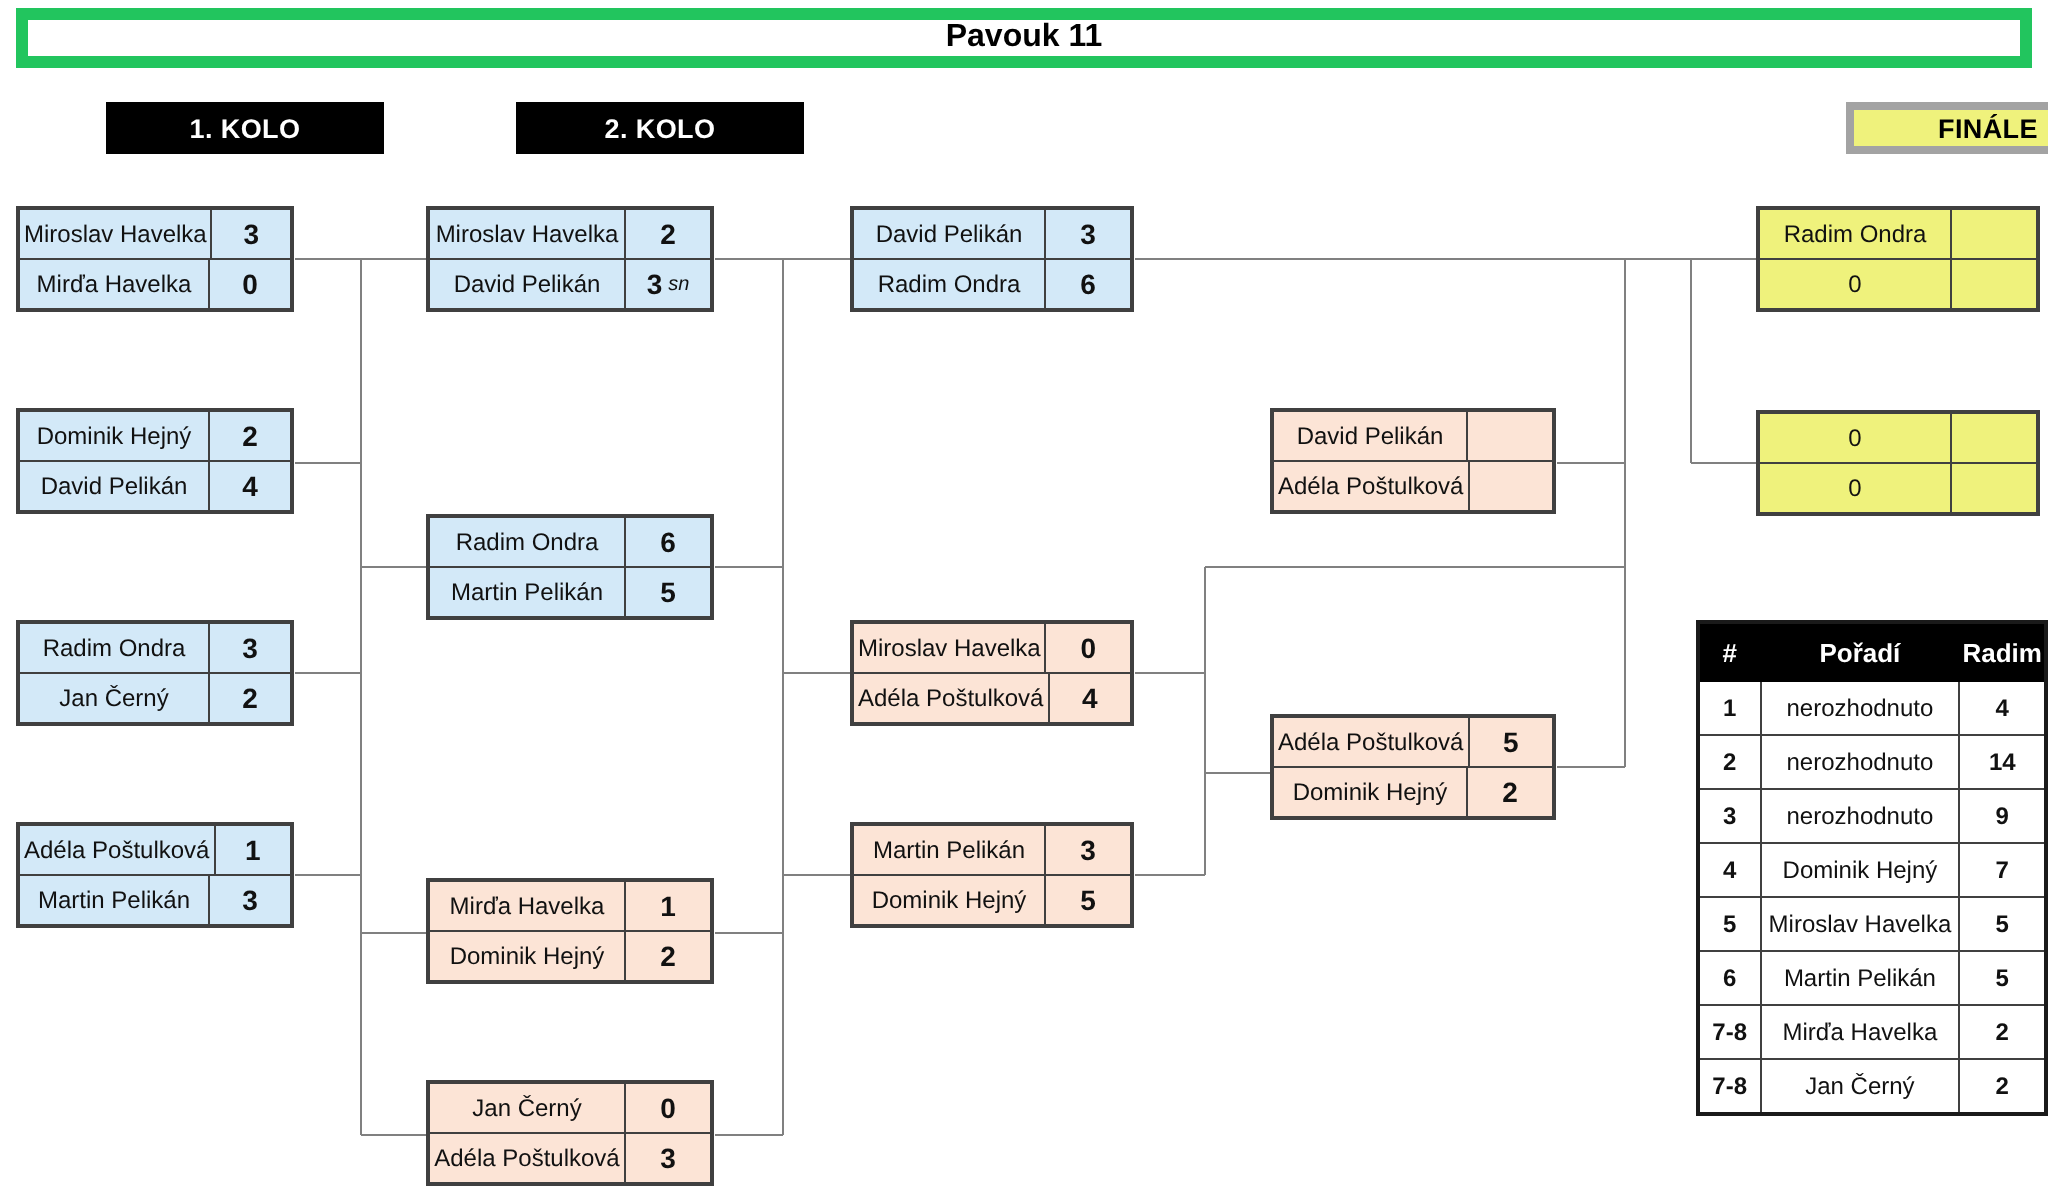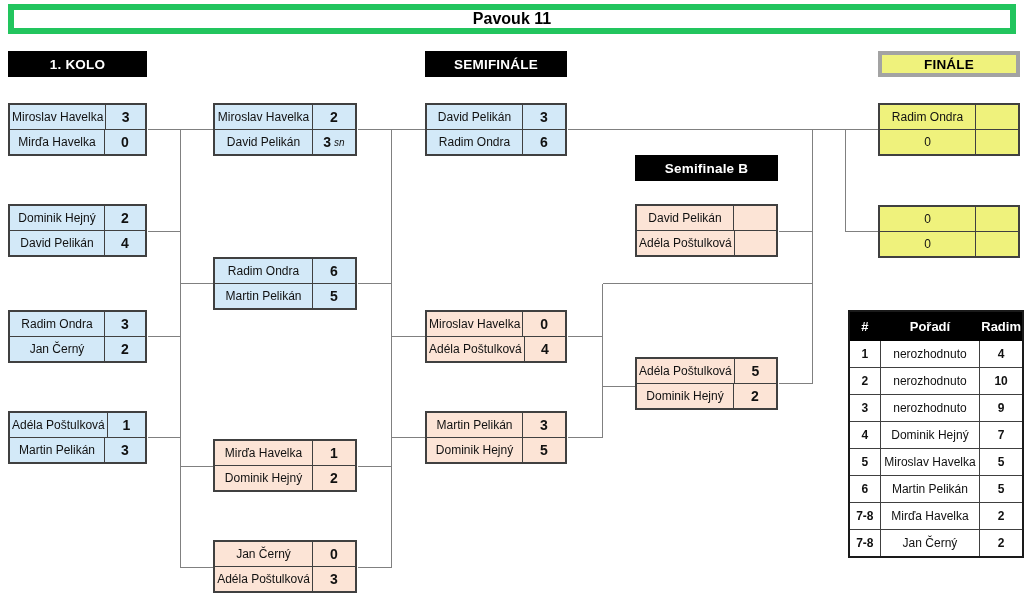--- a/index.html
+++ b/index.html
@@ -3,21 +3,21 @@
 <meta charset="utf-8">
 <style>
   html,body{margin:0;padding:0;background:#fff;}
   .stage{position:relative;width:1024px;height:598px;background:#ffffff;
          font-family:"Liberation Sans",sans-serif;overflow:hidden;}
   .titlebox{position:absolute;left:8px;top:4px;width:1008px;height:30px;
             border:6px solid #22c55e;box-sizing:border-box;display:flex;
             align-items:center;justify-content:center;font-weight:bold;font-size:16px;color:#000;}
   .hdr{position:absolute;height:26px;background:#000;color:#fff;font-weight:bold;
        font-size:13.5px;display:flex;align-items:center;justify-content:center;
-       box-sizing:border-box;letter-spacing:.2px;}
+       box-sizing:border-box;letter-spacing:.2px;margin-left:45px;}
   .hdr.yellowhdr{background:#eff27c;color:#000;border:4px solid #a3a3a3;}
   .box{position:absolute;height:53px;border:2px solid #404040;box-sizing:border-box;
        display:flex;flex-direction:column;}
   .box .row{flex:1;display:flex;min-height:0;}
   .box .row + .row{border-top:1px solid #404040;}
   .box .name{flex:1;display:flex;align-items:center;justify-content:center;
              font-size:12px;color:#111;white-space:nowrap;padding:0 2px;}
   .box .score{width:42px;border-left:1px solid #404040;display:flex;align-items:center;
               justify-content:center;font-size:14px;font-weight:bold;color:#111;gap:3px;}
   .box .note{font-size:10px;font-style:italic;font-weight:normal;}
@@ -49,23 +49,22 @@
                M567 336 H602 M567 437 H602
                M602 283 V437 M602 386 H635 M602 283 H812
                M778 231 H812 M812 129 V383 M778 383 H812
                M845 129 V231 M845 231 H878"></path>
     </g>
   </svg>
 
   <div class="titlebox">Pavouk 11</div>
 
   <div class="hdr" style="left:8px;top:51px;width:139px">1. KOLO</div>
-  <div class="hdr" style="left:425px;top:51px;width:142px">SEMIFINÁLE</div>
+  <div class="hdr" style="left:213px;top:51px;width:144px">2. KOLO</div>
   <div class="hdr yellowhdr" style="left:878px;top:51px;width:142px">FINÁLE</div>
-  <div class="hdr" style="left:635px;top:155px;width:143px">Semifinale B</div>
 
   <div class="box blue" style="left:8px;top:103px;width:139px">
     <div class="row">
         <div class="name">Miroslav Havelka</div>
         <div class="score" style="width:40px">3</div>
       </div>
     <div class="row">
         <div class="name">Mirďa Havelka</div>
         <div class="score" style="width:40px">0</div>
       </div>
@@ -236,21 +235,21 @@
       <th>Radim</th>
     </tr>
     <tr>
           <td class="rank">1</td>
           <td>nerozhodnuto</td>
           <td class="pts">4</td>
         </tr>
     <tr>
           <td class="rank">2</td>
           <td>nerozhodnuto</td>
-          <td class="pts">10</td>
+          <td class="pts">14</td>
         </tr>
     <tr>
           <td class="rank">3</td>
           <td>nerozhodnuto</td>
           <td class="pts">9</td>
         </tr>
     <tr>
           <td class="rank">4</td>
           <td>Dominik Hejný</td>
           <td class="pts">7</td>

